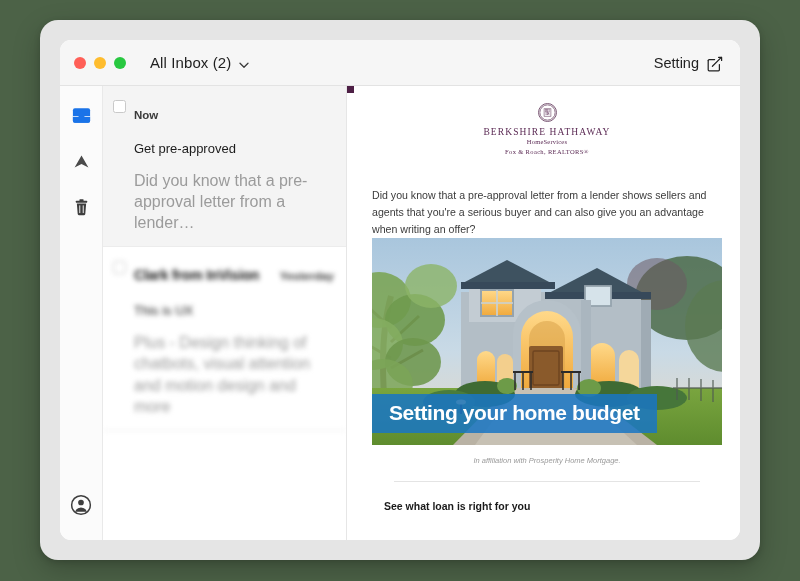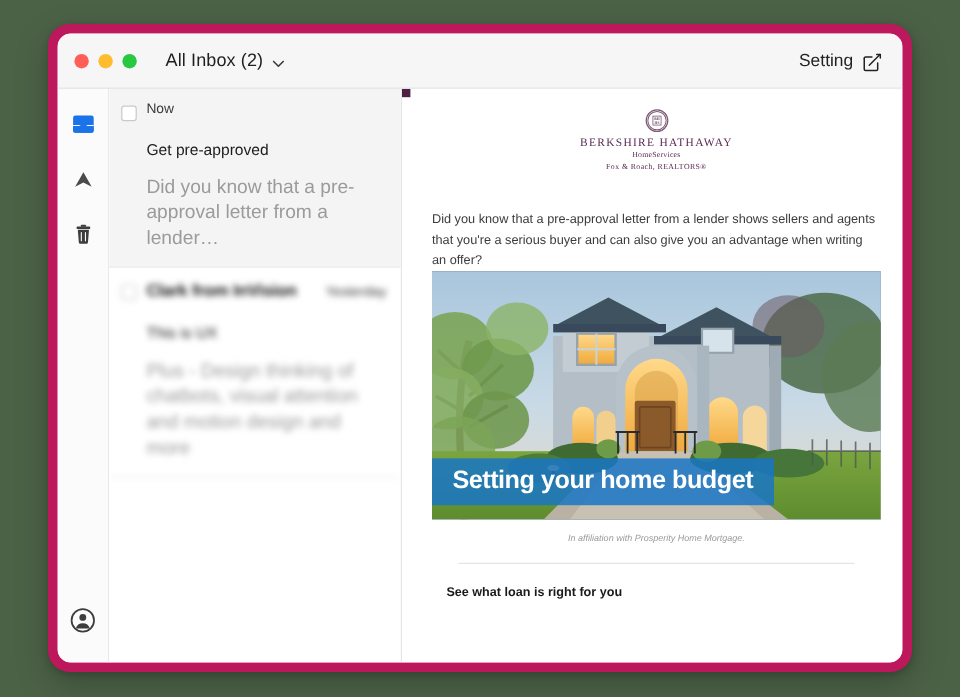--- a/index.html
+++ b/index.html
@@ -9,23 +9,23 @@
     background:#4c6247;
     font-family:"Liberation Sans", sans-serif;
     -webkit-font-smoothing:antialiased;
   }
 
   
   #app-window {
     position:absolute;
     left:40px; top:20px;
     width:720px; height:540px;
-    background:#be185d;
+    background:#e5e5e5;
     border-radius:18px;
-    padding:8px;
+    padding:20px;
     box-shadow:0 10px 28px rgba(0,0,0,.22), 0 2px 6px rgba(0,0,0,.16);
   }
   #window-inner {
     width:100%; height:100%;
     background:#ffffff;
     border-radius:11px;
     overflow:hidden;
     display:flex; flex-direction:column;
   }
 
@@ -104,21 +104,22 @@
   }
   .msg-text { flex:1 1 auto; min-width:0; }
   .msg-row1 { display:flex; align-items:baseline; gap:6px; }
   .msg-sender {
     font-size:14px; font-weight:bold; color:#121212;
     white-space:nowrap; overflow:hidden; text-overflow:ellipsis;
     flex:1 1 auto; letter-spacing:-.15px;
   }
   .msg-time {
     font-size:11.5px; color:#3a3a3a; flex:0 0 auto;
-    font-weight:400;
+    font-weight:700;
+    margin-top:12px;
   }
   .msg-subject {
     font-size:13px; color:#1c1c1c; margin-top:20px;
     white-space:nowrap; overflow:hidden; text-overflow:ellipsis;
   }
   .msg-preview {
     font-size:16px; color:#9b9b9b; margin-top:14px;
     line-height:1.32;
   }
 

